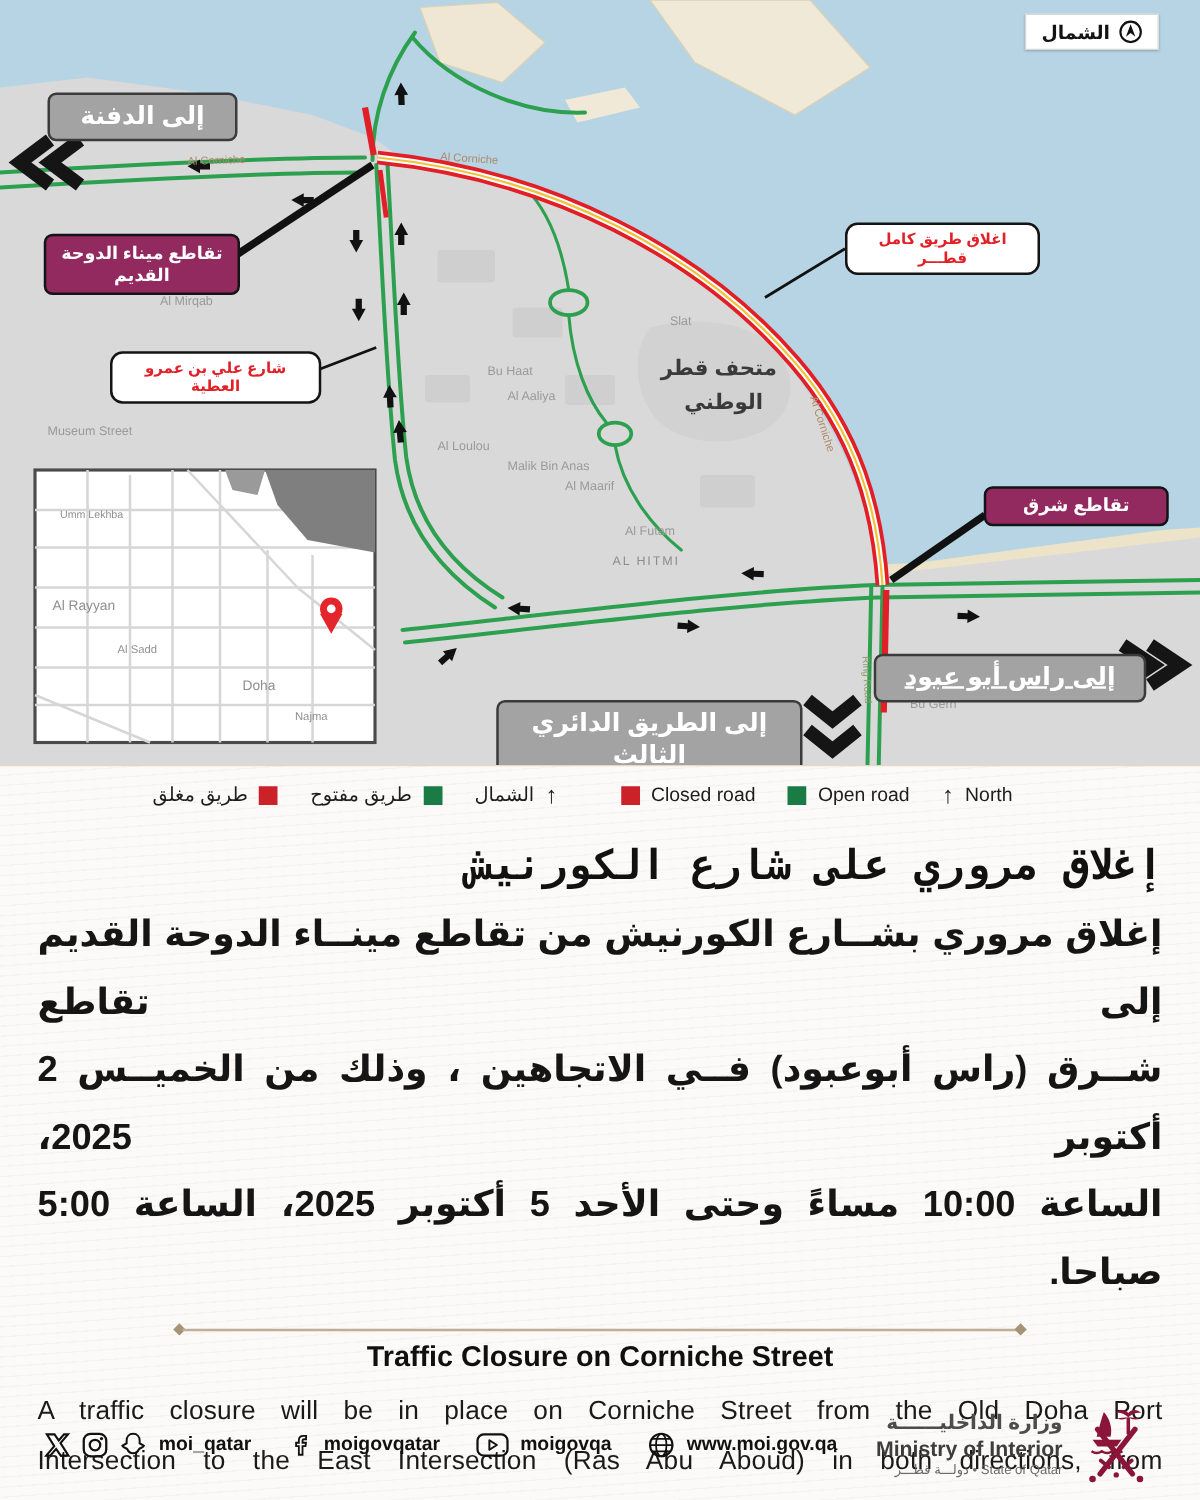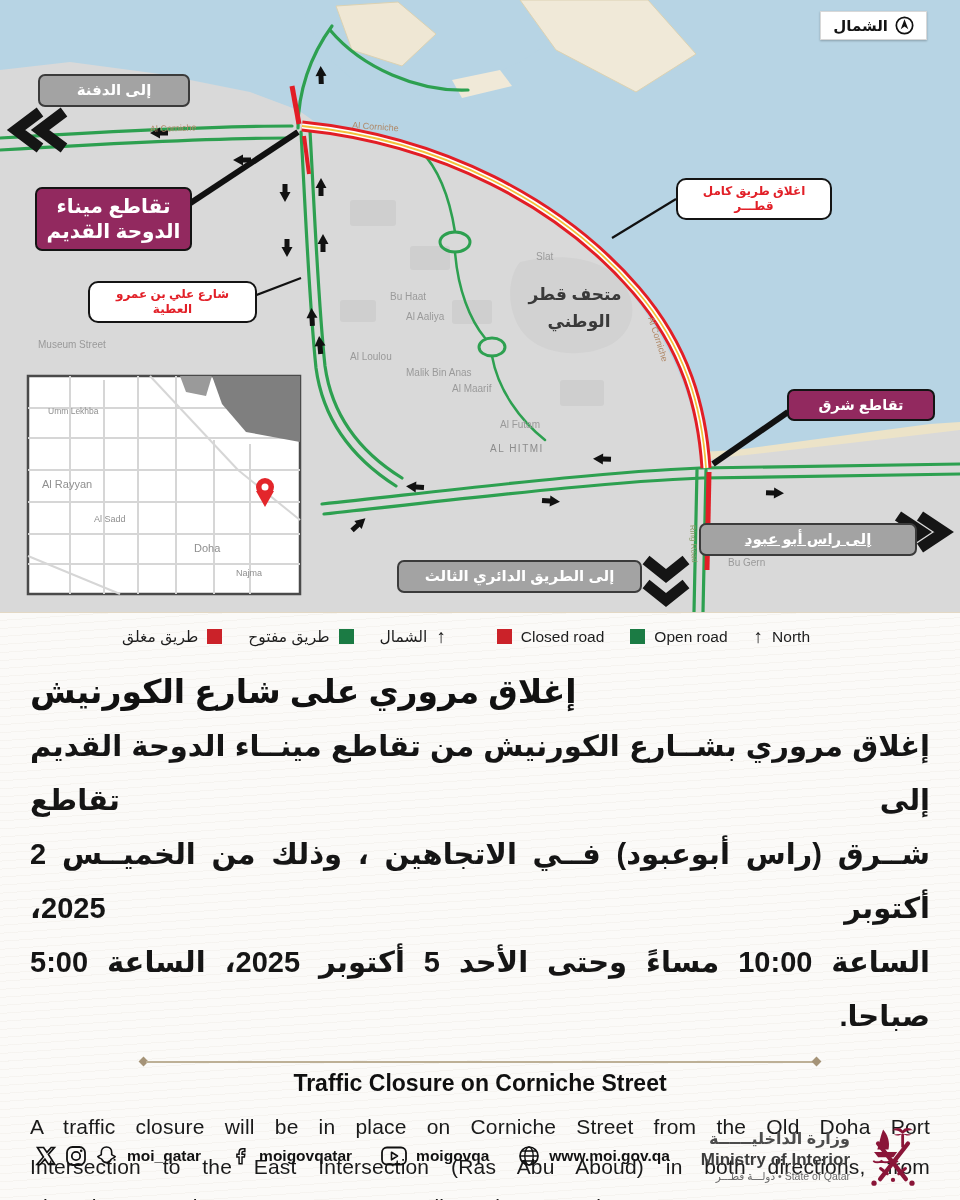--- a/index.html
+++ b/index.html
@@ -5,21 +5,21 @@
   * { box-sizing: border-box; margin: 0; padding: 0; }
   html,body { width: 960px; height: 1200px; overflow: hidden; }
   body { font-family: "Liberation Sans", "DejaVu Sans", sans-serif; background: #fbfaf7; color:#141414; }
 
   
   .map { position: relative; width: 960px; height: 612px; background:#b7d4e4; overflow: hidden; }
   .map-svg { position:absolute; inset:0; width:100%; height:100%; }
   .map-svg text { font-family:"Liberation Sans","DejaVu Sans",sans-serif; }
 
   .mapbox { position:absolute; text-align:center; font-weight:bold; line-height:1.25; direction:rtl; }
-  .box-gray   { background:#a3a3a3; border:2.5px solid #3b3b3b; color:#fff; border-radius:7px; font-size:15px; padding:5px 8px; }
+  .box-gray   { background:#a3a3a3; border:2.5px solid #3b3b3b; color:#fff; border-radius:7px; font-size:20px; padding:5px 8px; }
   .box-purple { background:#92295f; border:2.5px solid #141414; color:#fff; border-radius:7px; font-size:13.5px; padding:5px 6px; }
   .box-white  { background:#ffffff; border:2px solid #141414; color:#e22028; border-radius:10px; font-size:12px; padding:4px 8px; }
 
   .north-badge { position:absolute; top:11px; right:33px; background:#fff; border:1px solid #d8d8d8;
     display:flex; align-items:center; gap:7px; padding:4px 12px; font-weight:bold; font-size:15px; direction:rtl;
     box-shadow:0 1px 2px rgba(0,0,0,.25); }
 
   
   .lower { position:relative; width:960px; height:588px; background-color:#fbfaf8;
     background-image: repeating-linear-gradient(176deg, rgba(175,160,135,.07) 0 1px, transparent 1px 8px); }
@@ -28,21 +28,21 @@
   .legend-group { display:flex; align-items:center; gap:26px; }
   .legend-wrap-ar { margin-left:122px; }
   .legend-wrap-en { margin-left:auto; margin-right:150px; }
   .legend-item { display:flex; align-items:center; gap:9px; }
   .sq { width:15px; height:15px; display:inline-block; }
   .sq-red { background:#cb2229; }
   .sq-green { background:#1b7b44; }
   .north-arrow { font-size:19px; font-weight:normal; }
 
   .ar-block { direction:rtl; padding:0 30px; }
-  .ar-title { text-align:left; font-weight:bold; font-size:33px; margin:12px 0 8px; color:#111; }
+  .ar-title { text-align:right; font-weight:bold; font-size:33px; margin:12px 0 8px; color:#111;font-family:Liberation Mono, monospace; }
   .ar-line { font-size:29px; font-weight:bold; line-height:54px; text-align:justify; color:#151515; }
   .ar-just { text-align-last: justify; }
 
   .divider { width:680px; margin:14px auto 4px; position:relative; height:9px; }
   .divider .line { position:absolute; top:4px; left:6px; right:6px; height:1.5px; background:#bdb096; }
   .divider .dia { position:absolute; top:1px; width:7px; height:7px; background:#a59377; transform:rotate(45deg); }
   .dia-l { left:0; } .dia-r { right:0; }
 
   .en-block { padding:0 30px; position:relative; }
   .en-title { text-align:center; font-weight:bold; font-size:23px; margin:4px 0 10px; color:#101010; }
@@ -206,21 +206,21 @@
 
   <div class="north-badge">
     <svg width="19" height="19" viewBox="0 0 20 20">
       <circle cx="10" cy="10" r="8.6" fill="none" stroke="#111" stroke-width="1.8"></circle>
       <polygon points="10,3.5 14,14 10,11 6,14" fill="#111"></polygon>
     </svg>
     <span>الشمال</span>
   </div>
 
   <div class="mapbox box-gray" style="left:38px; top:74px; width:152px;">إلى الدفنة</div>
-  <div class="mapbox box-purple" style="left:35px; top:187px; width:157px; font-size:20px;">تقاطع ميناء الدوحة القديم</div>
+  <div class="mapbox box-purple" style="left:35px; top:187px; width:157px; font-size:14px;">تقاطع ميناء الدوحة القديم</div>
   <div class="mapbox box-white" style="left:88px; top:281px; width:169px;">شارع علي بن عمرو العطية</div>
   <div class="mapbox box-white" style="left:676px; top:178px; width:156px;">اغلاق طريق كامل قطـــر</div>
   <div class="mapbox box-purple" style="left:787px; top:389px; width:148px; font-size:14.5px;">تقاطع شرق</div>
   <div class="mapbox box-gray" style="left:699px; top:523px; width:218px;text-decoration:underline;">إلى راس أبو عبود</div>
   <div class="mapbox box-gray" style="left:397px; top:560px; width:245px;">إلى الطريق الدائري الثالث</div>
 </div>
 
 <div class="lower">
 
   <div class="legend">

